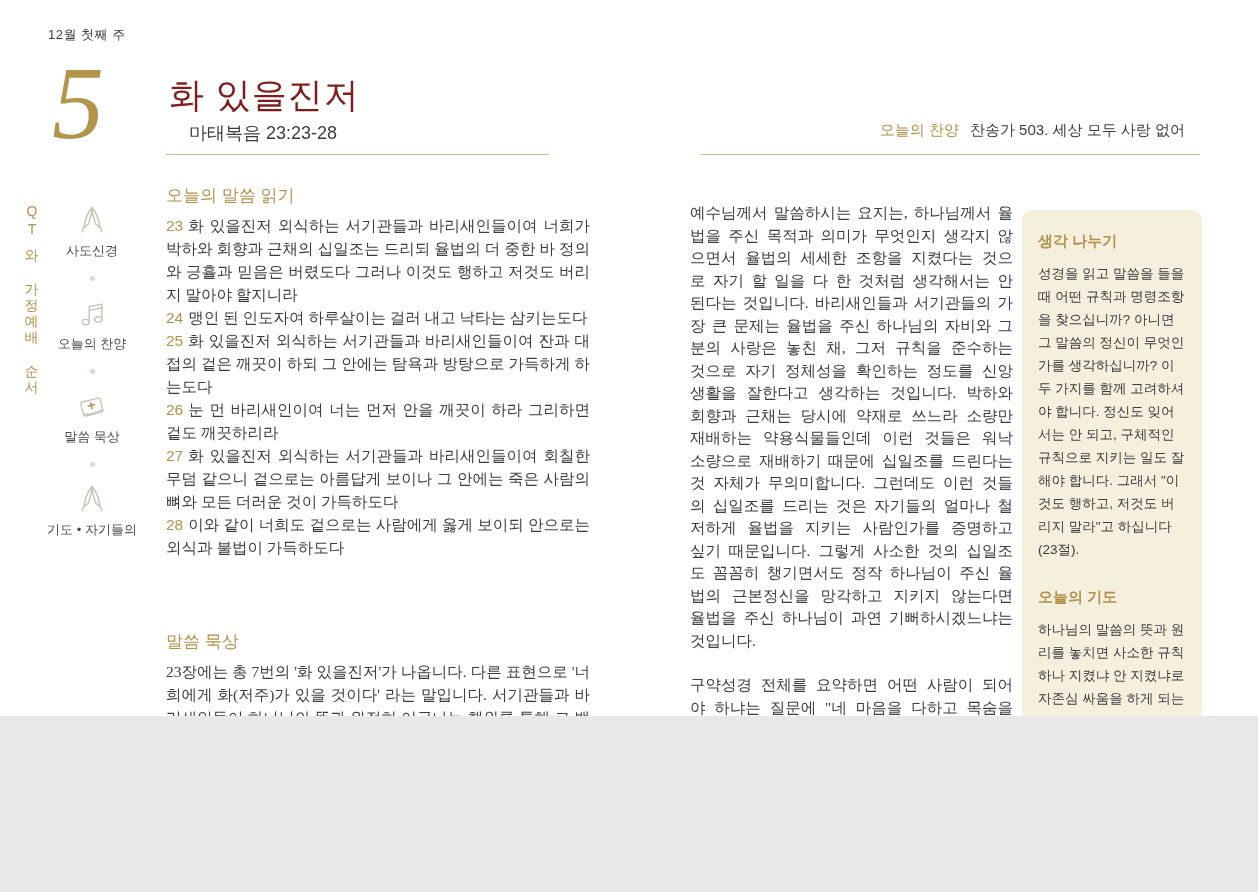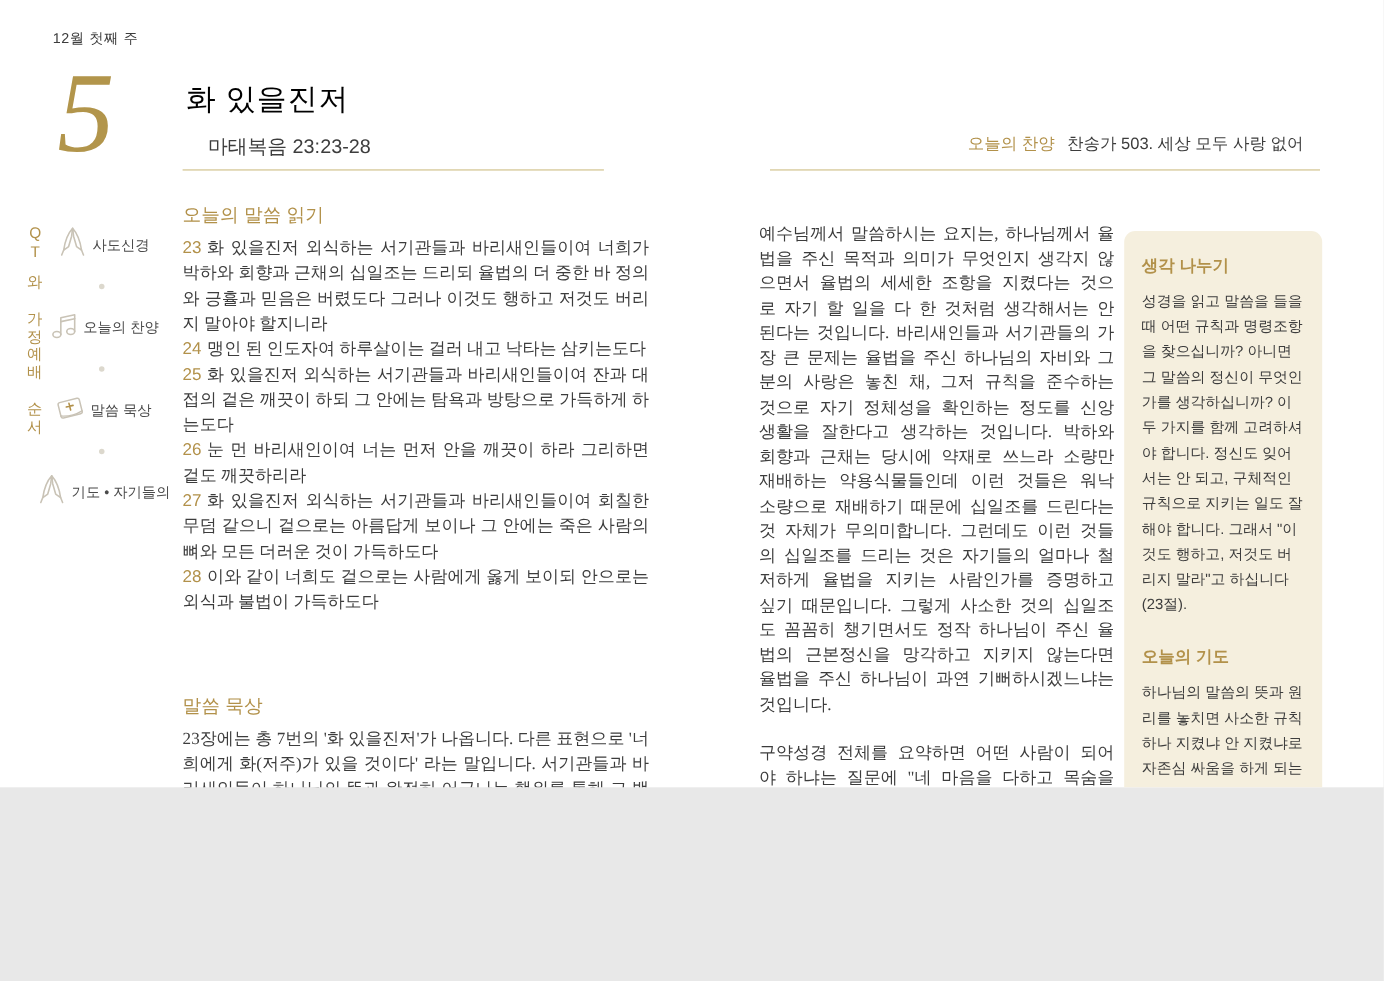--- a/index.html
+++ b/index.html
@@ -9,34 +9,34 @@
   }
   .gold{color:#b2914a;}
   .rule{position:absolute;height:1px;background:#cdbd84;}
 
   
   .week-label{position:absolute;left:48px;top:26px;font-size:13px;letter-spacing:.5px;color:#3c3c3c;}
   .day-number{
     position:absolute;left:52px;top:46px;font-family:"Liberation Serif","DejaVu Serif",serif;
     font-style:italic;font-size:104px;line-height:1.1;color:#b2954b;font-weight:500;
   }
-  .title{position:absolute;left:169px;top:72px;margin:0;font-size:27px;font-weight:500;color:#000000;letter-spacing:1px;}
+  .title{position:absolute;left:169px;top:72px;margin:0;font-size:35px;font-weight:500;color:#7f1d1d;letter-spacing:1px;}
   .scripture-ref{position:absolute;left:170px;top:121px;font-size:18px;color:#3d3d3d;margin-left:19px;}
   .rule-hl{left:166px;top:154px;width:383px;}
   .praise{position:absolute;right:73px;top:121px;font-size:15px;white-space:nowrap;}
   .praise .plabel{margin-right:11px;font-weight:500;}
   .rule-hr{left:700px;top:154px;width:500px;}
 
   
   .v-title{
     position:absolute;left:25px;top:203px;font-size:14px;color:#b2914a;
     writing-mode:vertical-lr;text-orientation:upright;letter-spacing:2px;line-height:1;
   }
   .steps{position:absolute;left:38px;top:203px;width:108px;display:flex;flex-direction:column;align-items:center;}
-  .step{display:flex;flex-direction:row;align-items:center;}
+  .step{display:flex;flex-direction:column;align-items:center;}
   .step .icon{width:36px;height:36px;margin-bottom:3px;}
   .step-label{font-size:13px;color:#4a4a4a;white-space:nowrap;}
   .sep-dot{width:5px;height:5px;border-radius:50%;background:#dcd8cd;margin:16px 0 15px 0;}
 
   
   .reading{position:absolute;left:166px;top:184px;width:424px;}
   .section-heading{font-size:17px;font-weight:500;color:#b2914a;margin:0 0 7px 0;}
   .verses p{
     margin:0;font-family:"Liberation Serif","DejaVu Serif",serif;
     font-size:15.5px;line-height:23px;text-align:justify;color:#3c3c3c;

